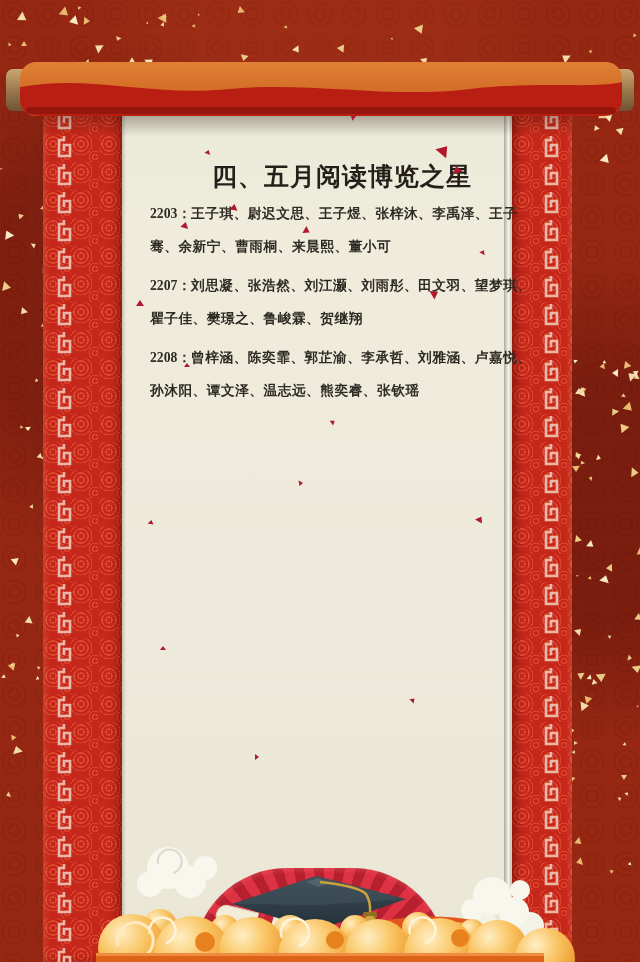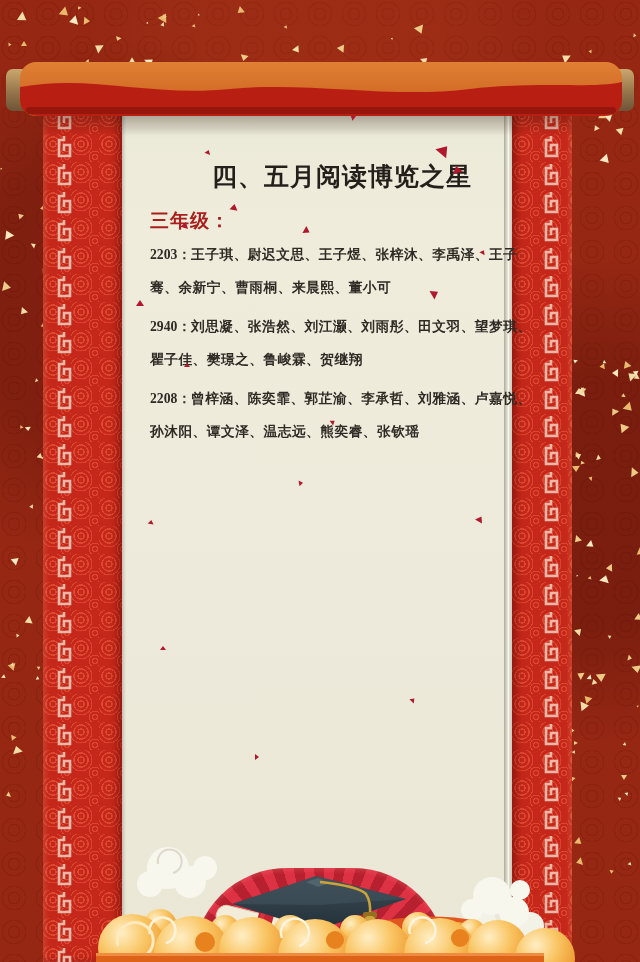--- a/index.html
+++ b/index.html
@@ -220,24 +220,23 @@
     <div id="curtain-right" class="curtain">
       <svg id="gk-right" class="gk" width="16">
         <rect x="0" y="0" width="16" height="100%" fill="url(#gkp)"></rect>
       </svg>
     </div>
   </div>
   <div id="roller-shadow"></div>
 
   <div id="content">
     <h1 id="page-title">四、五月阅读博览之星</h1>
-    <div id="section-label">三年级：</div>
     <div id="roster-list">
         <p class="entry"><span class="entry-label">2203：</span>王子琪、尉迟文思、王子煜、张梓沐、李禹泽、王子骞、余新宁、曹雨桐、来晨熙、董小可</p>
-        <p class="entry"><span class="entry-label">2940：</span>刘思凝、张浩然、刘江灏、刘雨彤、田文羽、望梦琪、瞿子佳、樊璟之、鲁峻霖、贺继翔</p>
+        <p class="entry"><span class="entry-label">2207：</span>刘思凝、张浩然、刘江灏、刘雨彤、田文羽、望梦琪、瞿子佳、樊璟之、鲁峻霖、贺继翔</p>
         <p class="entry"><span class="entry-label">2208：</span>曾梓涵、陈奕霏、郭芷渝、李承哲、刘雅涵、卢嘉悦、孙沐阳、谭文泽、温志远、熊奕睿、张钦瑶</p>
       </div>
   </div>
 
   <div id="confetti-red" class="layer">
       <div class="tri" style="left: 437px; top: 145px; border-left: 7px solid transparent; border-right: 7px solid transparent; border-bottom: 10.5px solid rgb(178, 24, 43); transform: rotate(40deg);"></div>
       <div class="tri" style="left: 452px; top: 166px; border-left: 5px solid transparent; border-right: 5px solid transparent; border-bottom: 7.5px solid rgb(178, 24, 43); transform: rotate(-15deg);"></div>
       <div class="tri" style="left: 205px; top: 150px; border-left: 3px solid transparent; border-right: 3px solid transparent; border-bottom: 4.5px solid rgb(178, 24, 43); transform: rotate(20deg);"></div>
       <div class="tri" style="left: 350px; top: 113px; border-left: 4px solid transparent; border-right: 4px solid transparent; border-bottom: 6px solid rgb(178, 24, 43); transform: rotate(70deg);"></div>
       <div class="tri" style="left: 181px; top: 222px; border-left: 4px solid transparent; border-right: 4px solid transparent; border-bottom: 6px solid rgb(178, 24, 43); transform: rotate(15deg);"></div>

